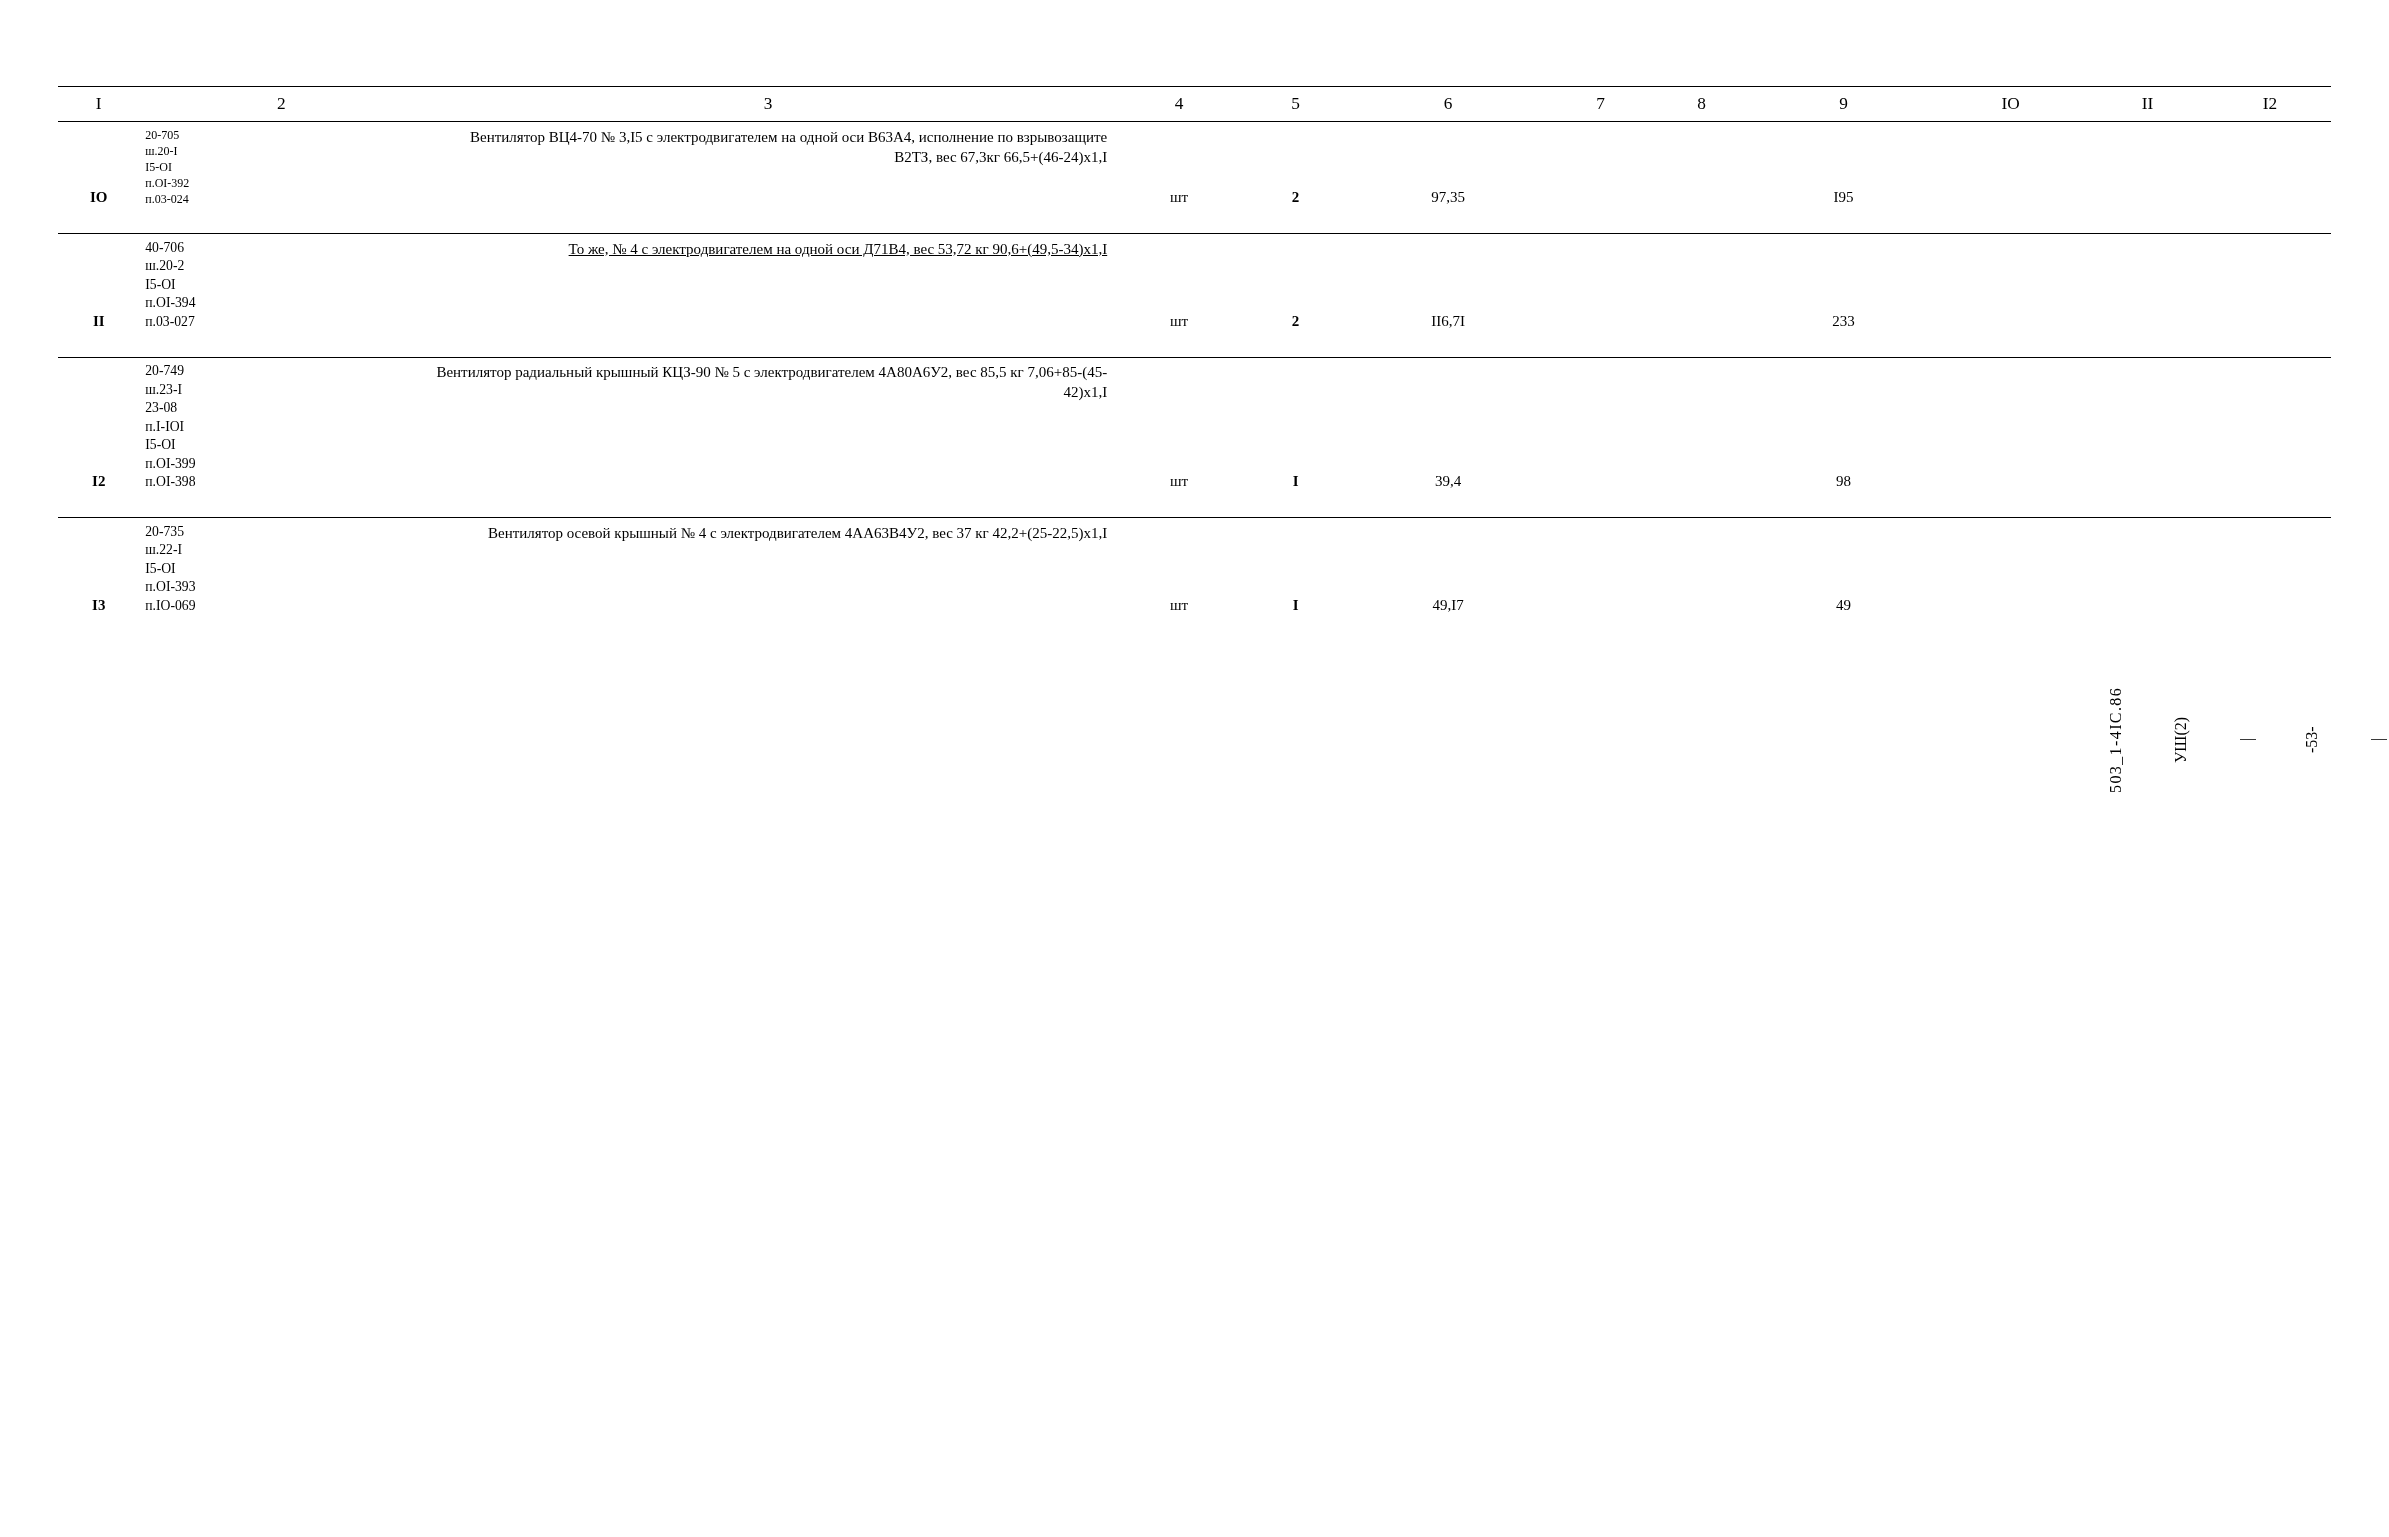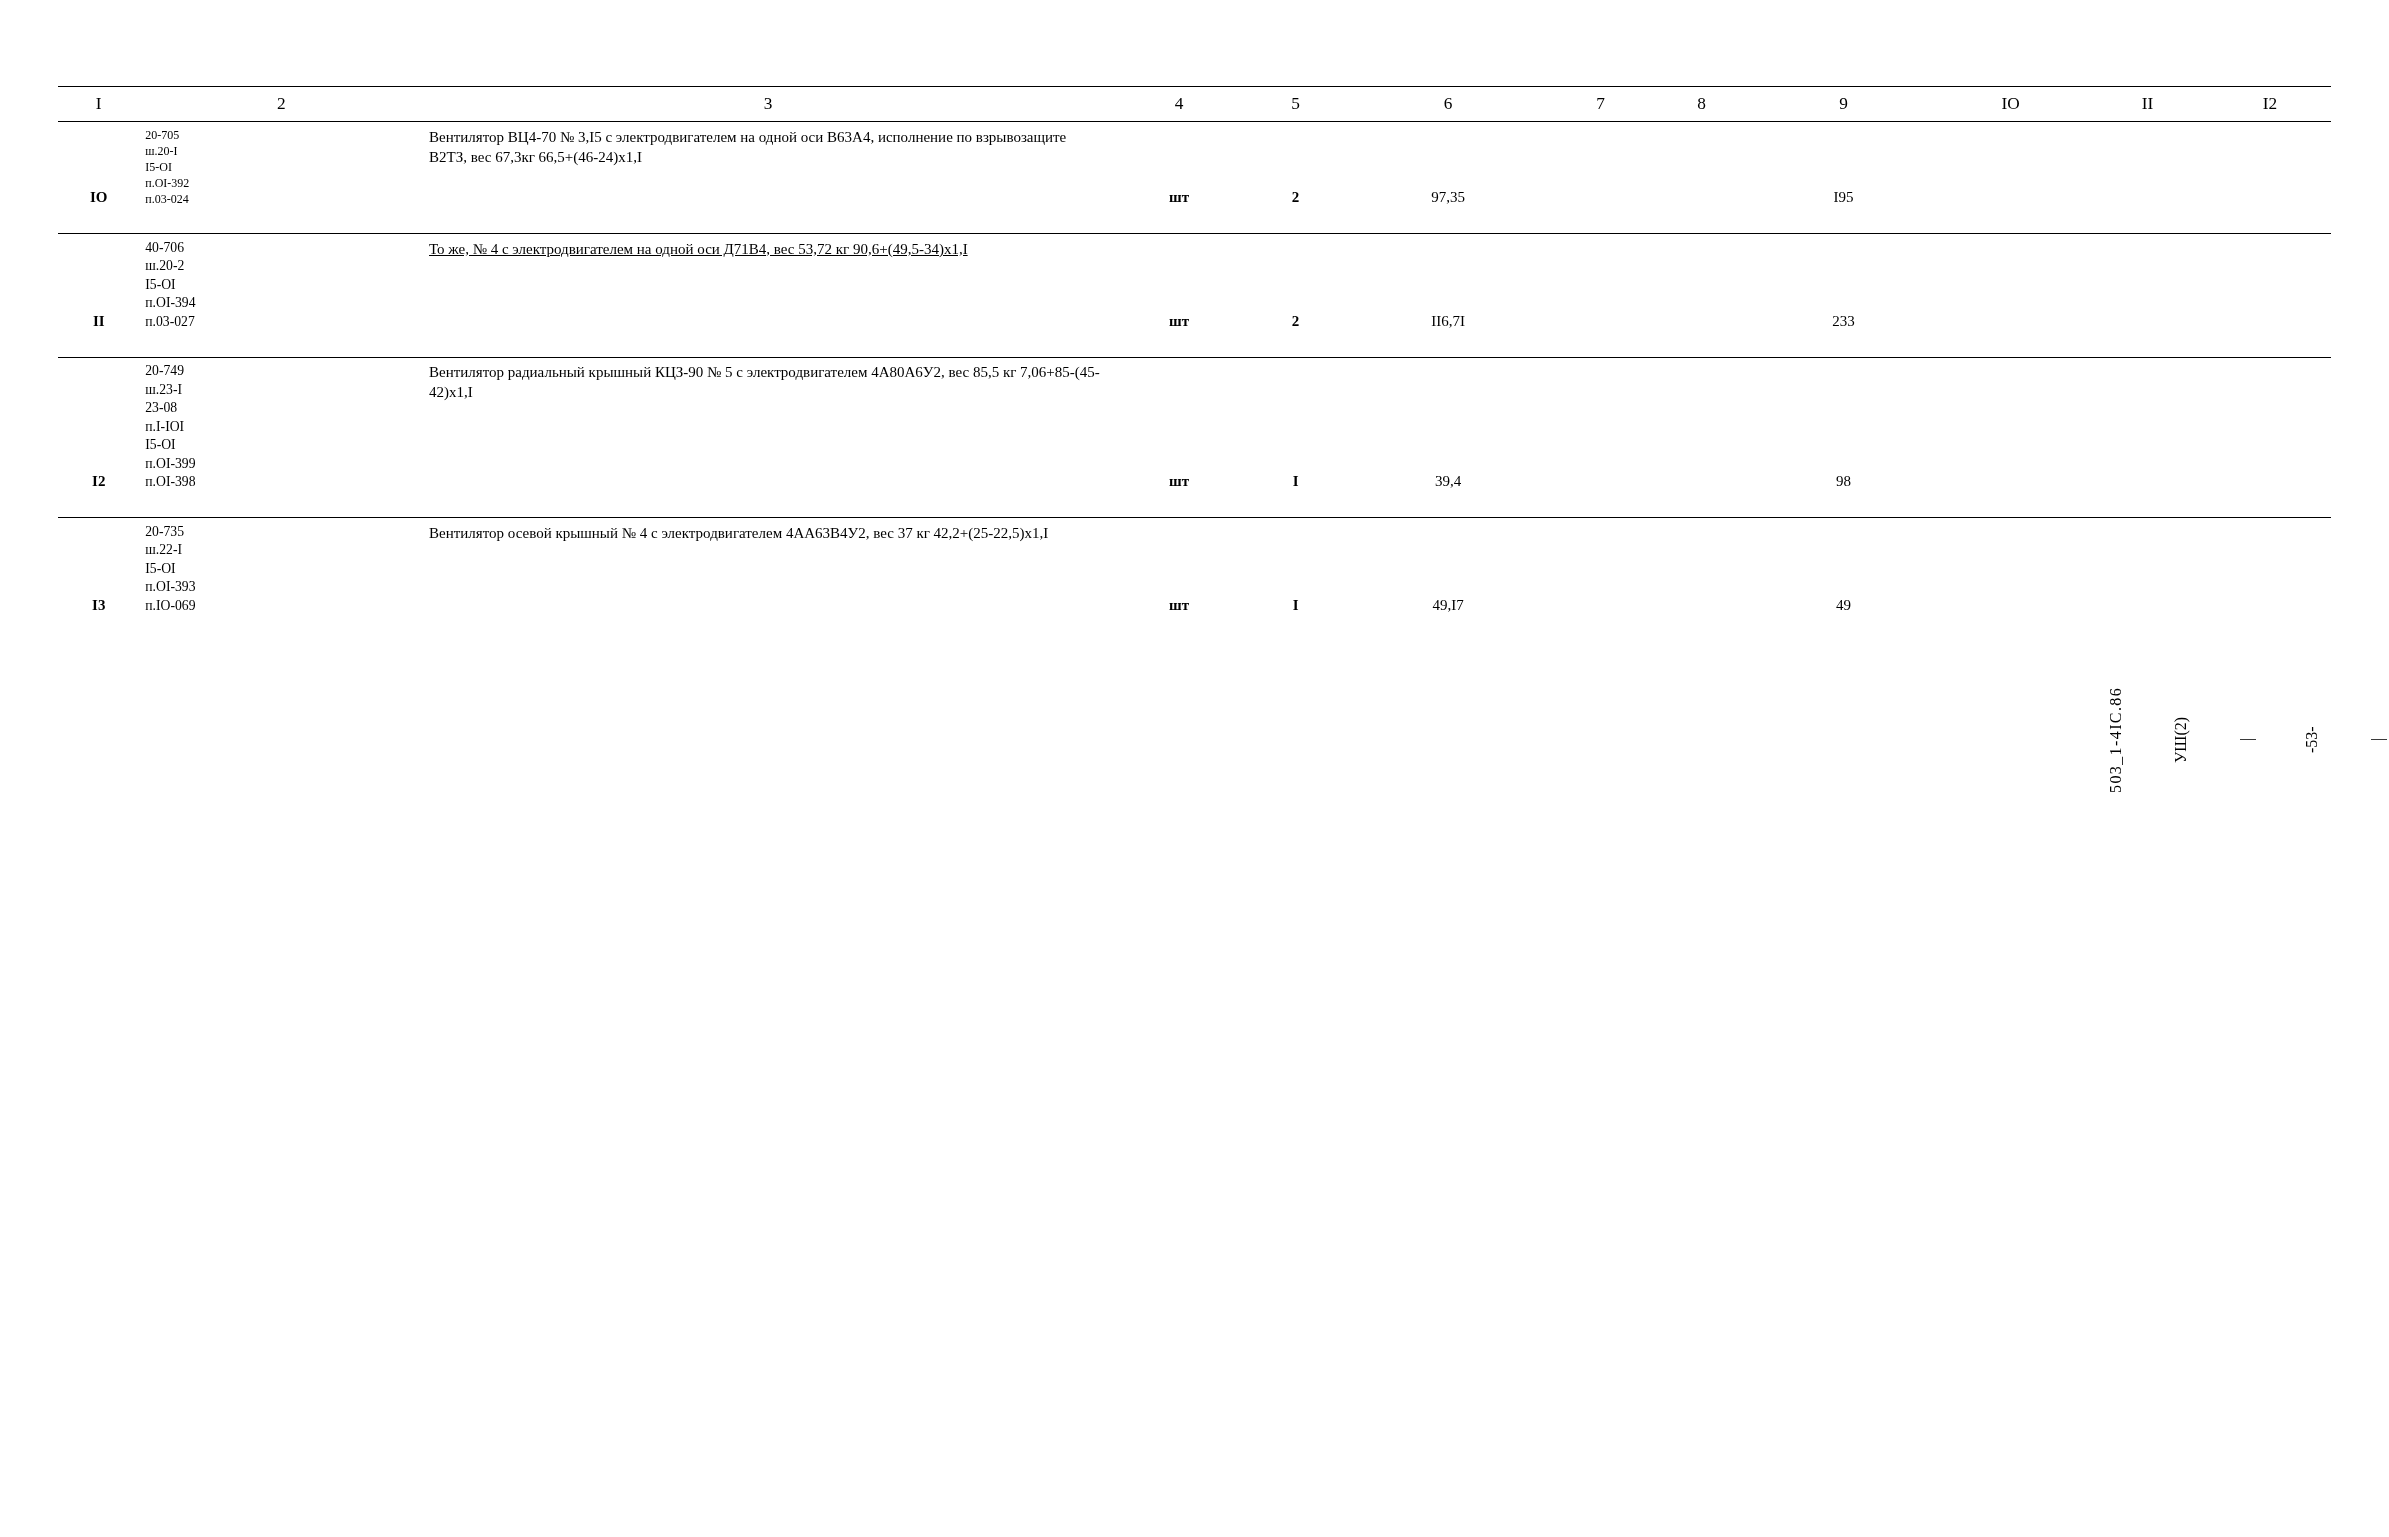--- a/index.html
+++ b/index.html
@@ -67,22 +67,22 @@
     tbody tr.data-row td {
       border-top: 0.7px solid #000;
     }
 
     tbody tr.cont-row td {
       border-top: none;
     }
 
     .col-num { text-align: center; }
     .col-code { text-align: left; font-size: 14.5px; }
-    .col-desc { text-align: left; }
-    .col-unit { text-align: center; font-weight: bold; }
+    .col-desc { text-align: right; }
+    .col-unit { text-align: center; }
     .col-qty  { text-align: center; }
     .col-price { text-align: center; }
     .col-total { text-align: center; }
 
     .side-text {
       position: absolute;
       right: 0;
       top: 0;
       writing-mode: vertical-rl;
       transform: rotate(180deg);

